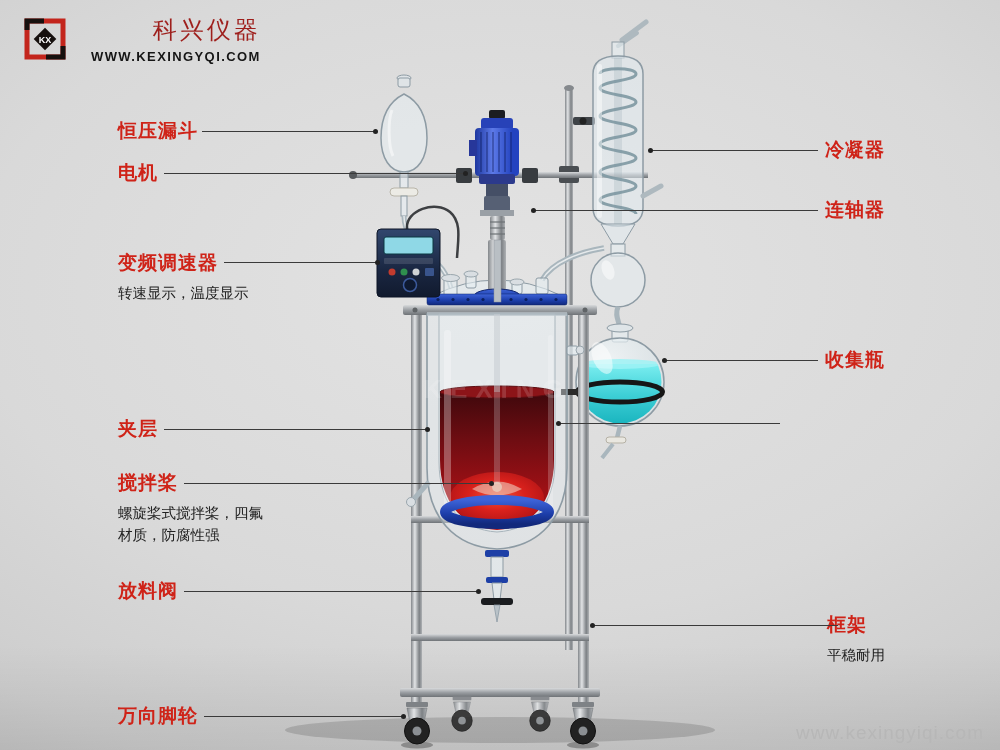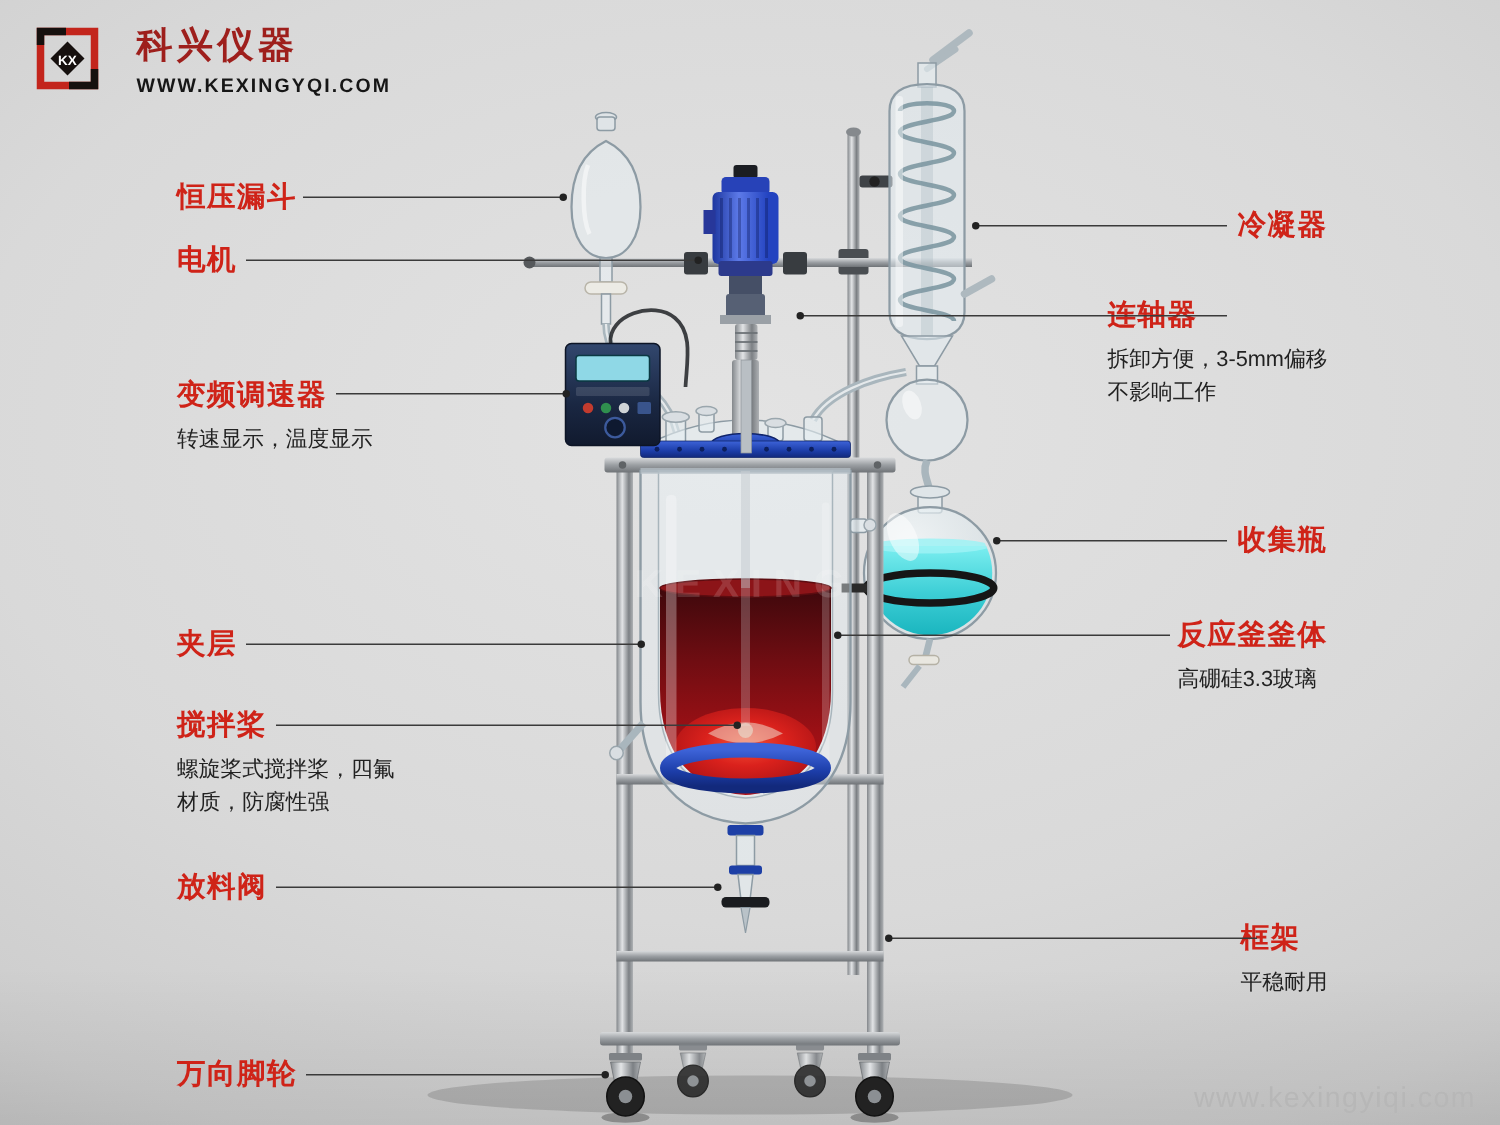--- a/index.html
+++ b/index.html
@@ -8,21 +8,21 @@
     position:relative; width:1000px; height:750px; overflow:hidden;
     background:
       linear-gradient(180deg, rgba(0,0,0,0) 86%, rgba(0,0,0,0.08) 100%),
       radial-gradient(95% 80% at 50% 38%, #e3e3e3 0%, #d9d9d9 55%, #cdcdcd 85%, #c2c2c2 100%);
     font-family:"Liberation Sans","DejaVu Sans",sans-serif;
   }
   svg.apparatus { position:absolute; inset:0; }
 
   
   .brand { position:absolute; left:22px; top:14px; display:flex; gap:23px; align-items:center; }
-  .brand-text .cn { font-size:24px; font-weight:bold; color:#9e1f1c; letter-spacing:3px; }
+  .brand-text .cn { font-size:24px; font-weight:normal; color:#9e1f1c; letter-spacing:3px;text-align:right; }
   .brand-text .url { margin-top:3px; font-size:13px; font-weight:bold; letter-spacing:1.4px; color:#161616; }
 
   
   .label { position:absolute; }
   .label .t { font-size:19px; font-weight:bold; color:#cf2318; letter-spacing:1px; white-space:nowrap; }
   .label .d { margin-top:7px; font-size:14.5px; color:#222; line-height:1.5; white-space:pre-line; }
   .label.right { text-align:left; }
   .label .d:empty { display:none; }
 
   .connector { position:absolute; height:0; border-top:1px solid #3a3a3a; }
@@ -362,38 +362,32 @@
 
   <div class="label right" style="right:115px; top:137px">
     <div class="t">冷凝器</div>
   </div>
   <div class="connector to-left" style="left:650px; top:150px; width:168px">
       <i class="dot"></i>
     </div>
 
   <div class="label right" style="right:115px; top:197px">
     <div class="t">连轴器</div>
-    <div class="d">拆卸方便，3-5mm偏移
-不影响工作</div>
   </div>
   <div class="connector to-left" style="left:533px; top:210px; width:285px">
       <i class="dot"></i>
     </div>
 
   <div class="label right" style="right:115px; top:347px">
     <div class="t">收集瓶</div>
   </div>
   <div class="connector to-left" style="left:664px; top:360px; width:154px">
       <i class="dot"></i>
     </div>
 
-  <div class="label right" style="right:115px; top:410px">
-    <div class="t">反应釜釜体</div>
-    <div class="d">高硼硅3.3玻璃</div>
-  </div>
   <div class="connector to-left" style="left:558px; top:423px; width:222px">
       <i class="dot"></i>
     </div>
 
   <div class="label right" style="right:115px; top:612px">
     <div class="t">框架</div>
     <div class="d">平稳耐用</div>
   </div>
   <div class="connector to-left" style="left:592px; top:625px; width:246px">
       <i class="dot"></i>

